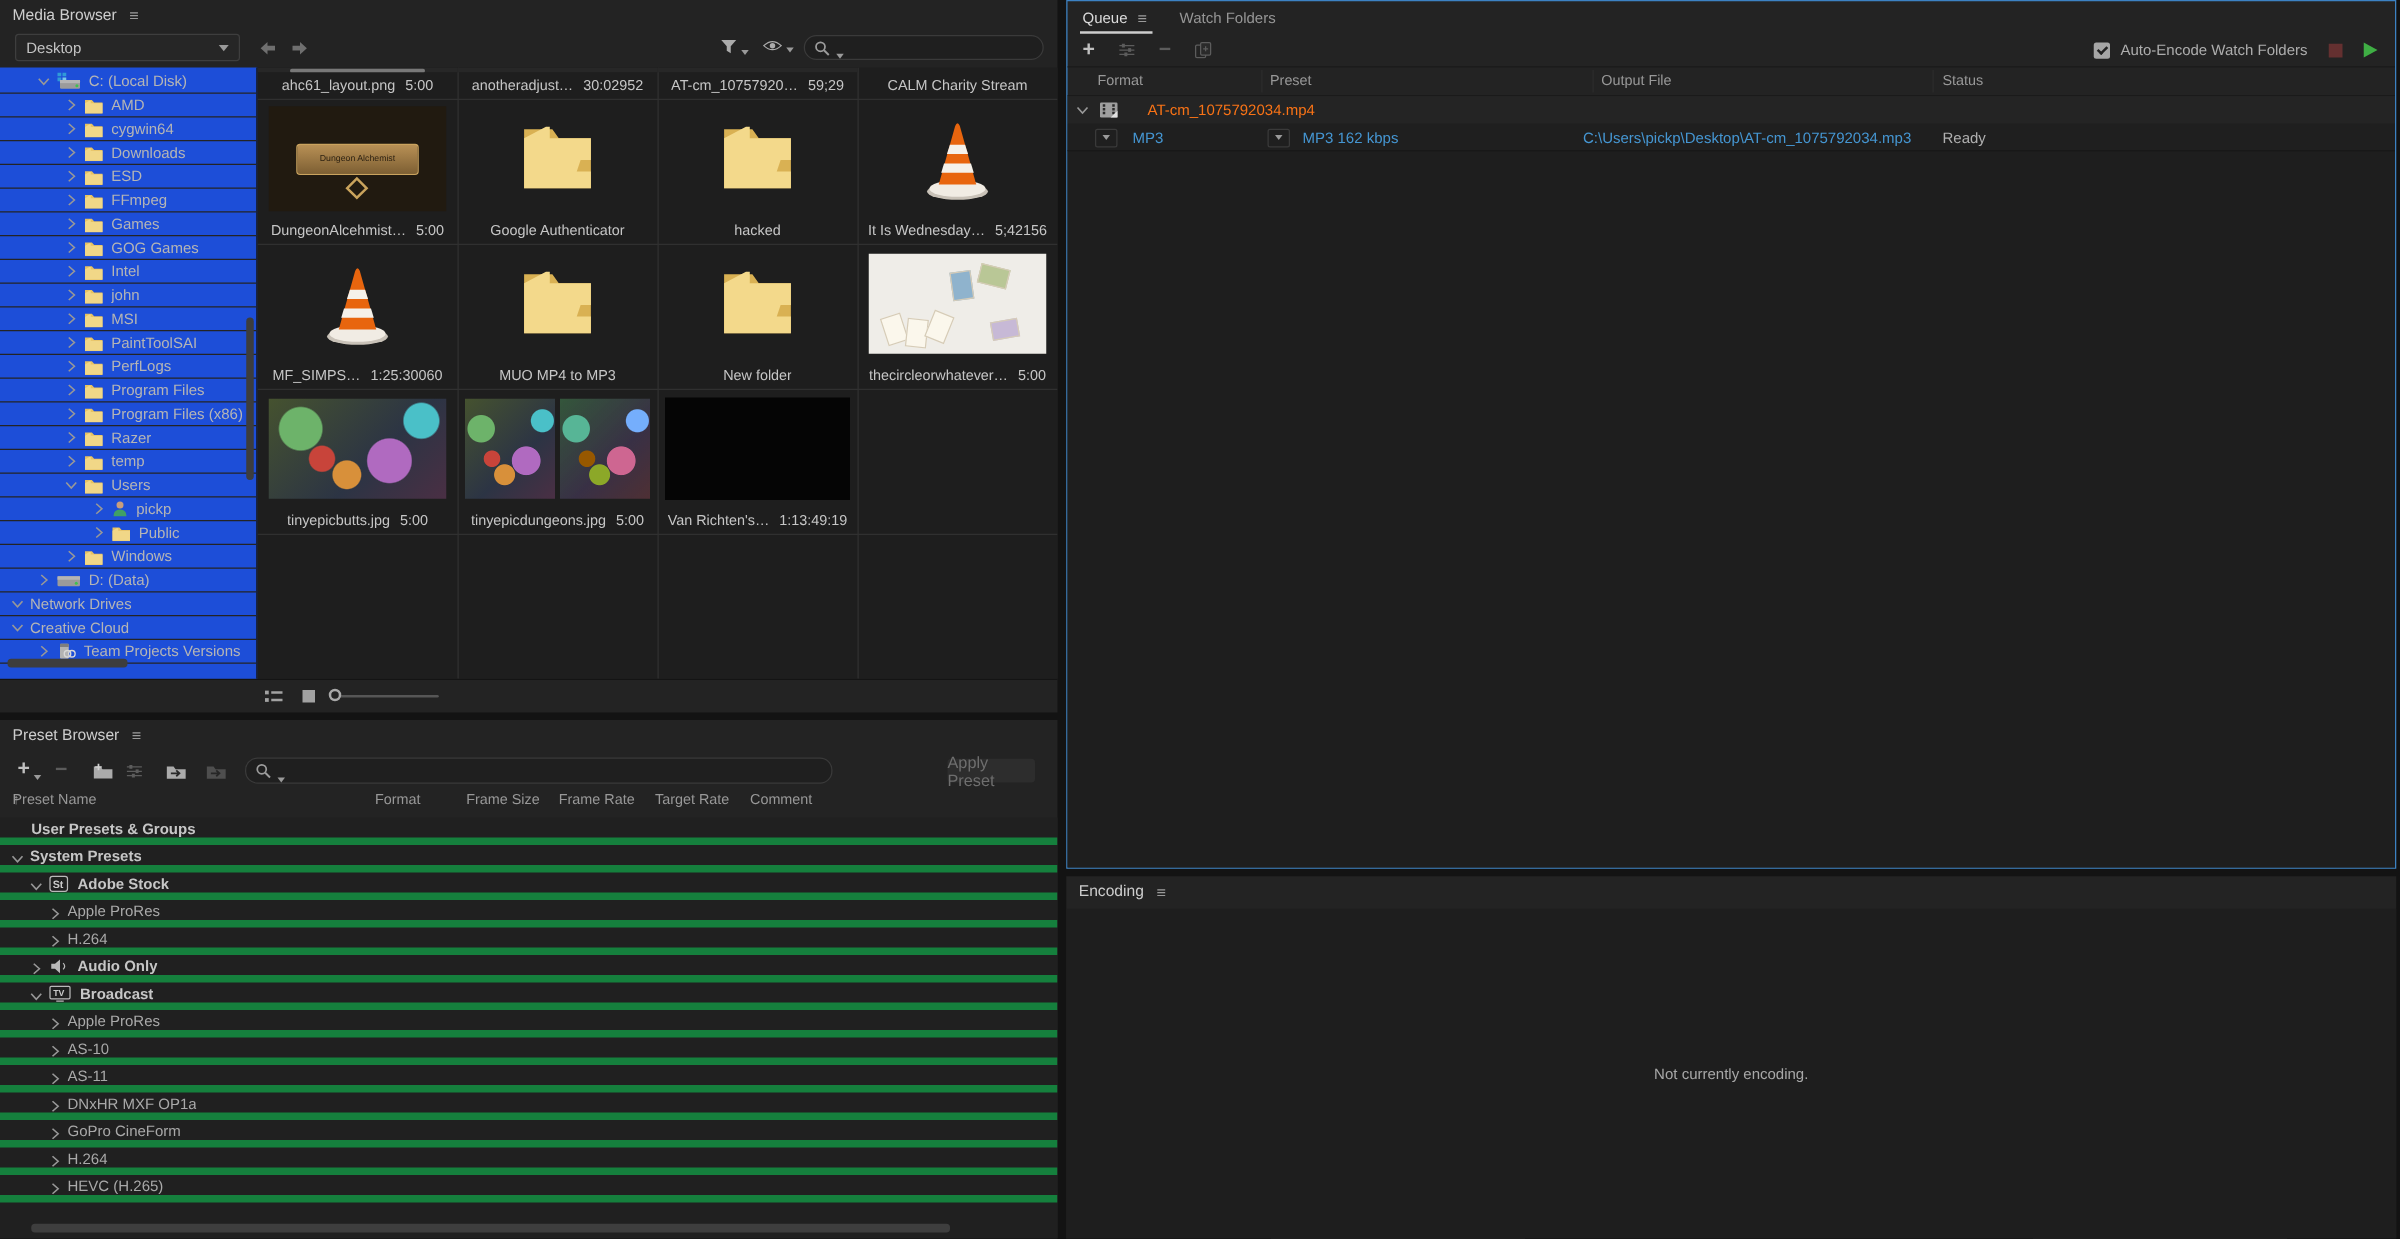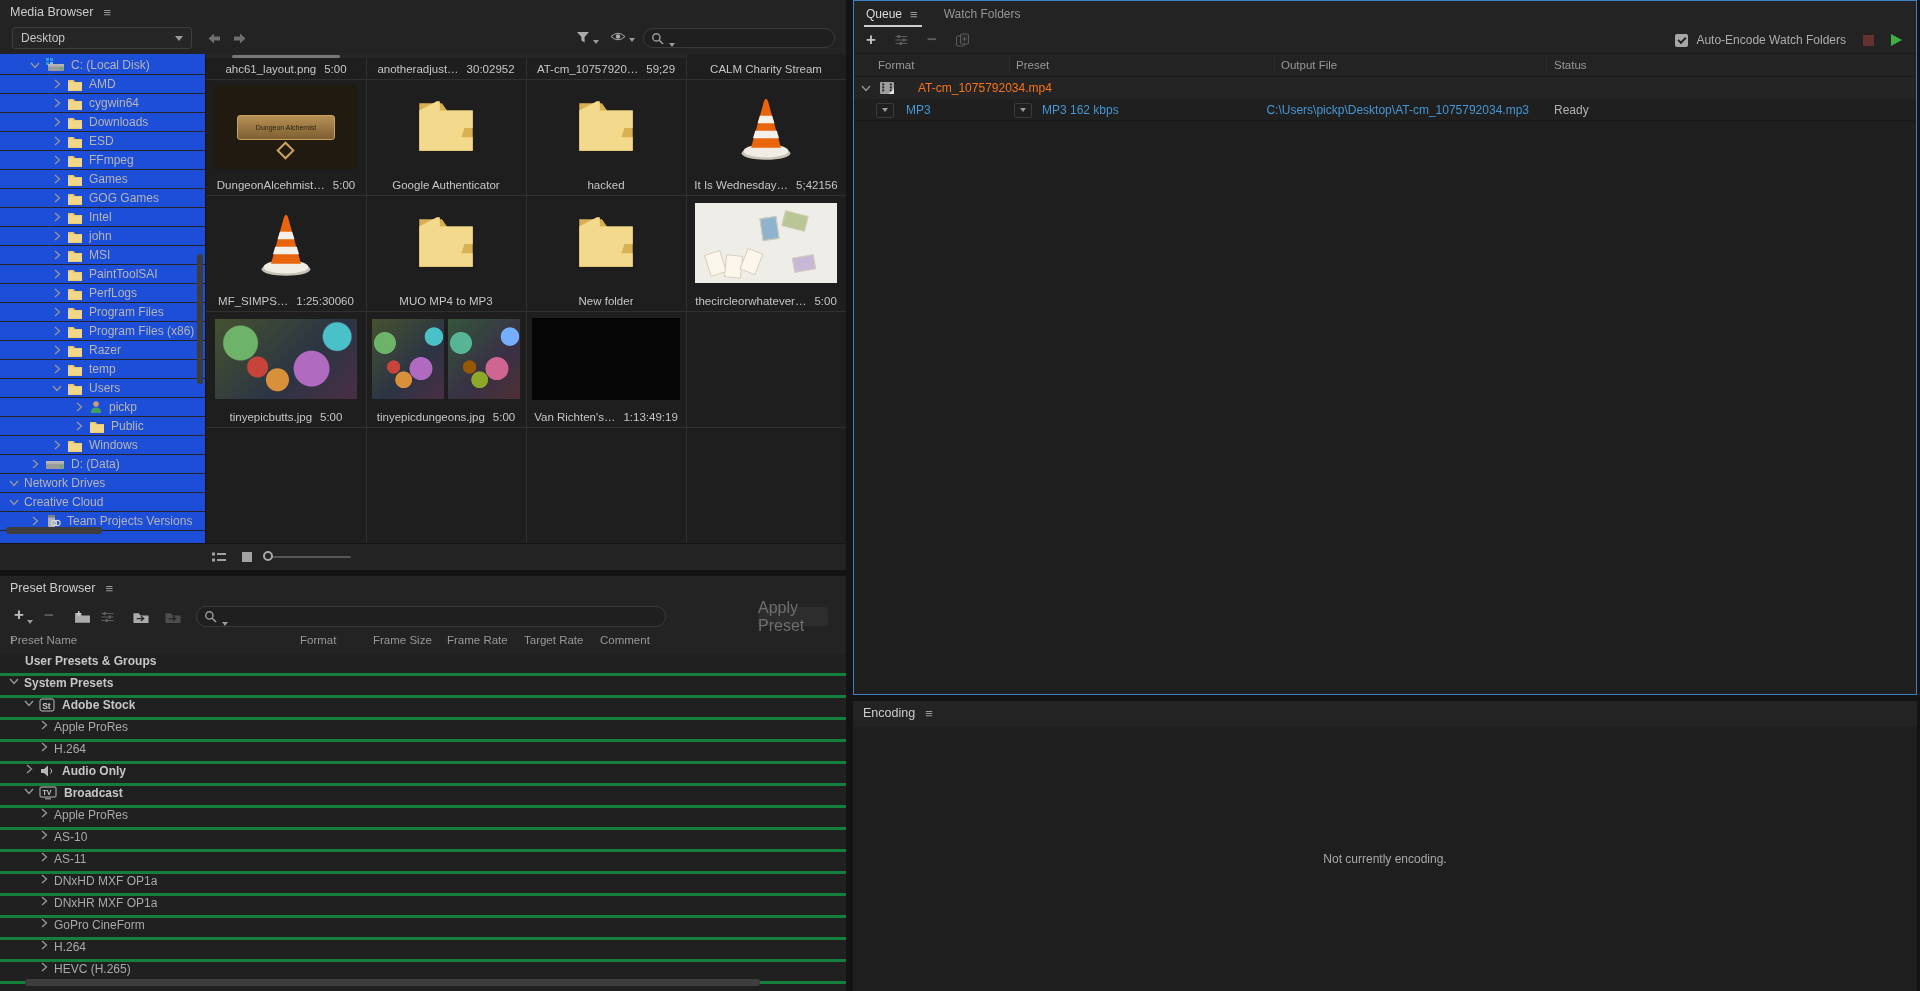--- a/index.html
+++ b/index.html
@@ -98,25 +98,25 @@
   .sliderknob{position:absolute;left:-4px;top:-5px;width:10px;height:10px;border-radius:50%;border:2px solid #a8a8a8;background:#232323}
 
   
   .pb-toolbar{position:absolute;top:26px;left:0;right:0;height:30px}
   .pbi{position:absolute;top:4px;display:flex;align-items:flex-end}
   .plus{font-size:17px;line-height:18px;color:#c0c0c0;font-weight:bold}
   .minus{font-size:17px;line-height:16px;color:#5c5c5c;font-weight:bold}
   .pb-search{position:absolute;left:196px;top:4px;width:470px;height:21px;background:#1f1f1f;border:1px solid #3a3a3a;
       border-radius:10px;display:flex;align-items:center;padding:0 7px;gap:2px}
   .applybtn{position:absolute;left:758px;top:5px;width:70px;height:19px;background:#2d2d2d;border-radius:3px;
-      color:#6e6e6e;font-size:16px;display:flex;align-items:center;justify-content:center}
+      color:#6e6e6e;font-size:13px;display:flex;align-items:center;justify-content:center}
   .pb-headrow{position:absolute;top:58px;left:0;right:0;height:18px;color:#989898;font-size:11.5px}
   .pb-headrow span{position:absolute;white-space:nowrap}
   .plist{position:absolute;top:78px;left:0;right:0;bottom:0;background:#202020;overflow:hidden}
-  .prow{display:flex;align-items:flex-start;height:22px;border-bottom:3px solid #15803d;color:#a9a9a9}
+  .prow{display:flex;align-items:flex-end;height:22px;border-bottom:6px solid #15803d;color:#a9a9a9}
   .plist .lv0{padding-left:10px}.plist .lv1{padding-left:25px}.plist .lv2{padding-left:40px}
   .prow .plabel{white-space:nowrap;overflow:hidden}
   .prow.bold{color:#c6c6c6;font-weight:bold}
   .picon{display:flex;margin-right:7px;flex:none}
   .picon > *{display:none}
   .picon.stock .i-stock{display:block}.picon.audio .i-audio{display:block}.picon.tv .i-tv{display:block}
   .pb-hscroll{position:absolute;left:25px;bottom:5px;width:735px;height:7px;border-radius:3px;background:#3e3e3e}
 
   
   .q-tabs{height:26px;position:relative;display:flex;align-items:center;gap:26px;padding-left:12px;flex:none}
@@ -988,28 +988,20 @@
 
         <div class="prow lv2 norm">
 
           <svg class="chev right" viewBox="0 0 8 10">
             <path d="M2 1 L6.5 5 L2 9" fill="none" stroke="currentColor" stroke-width="1.3"></path>
           </svg>
 
           <span class="plabel">AS-11</span>
         </div>
 
-        <div class="prow lv2 norm">
-
-          <svg class="chev right" viewBox="0 0 8 10">
-            <path d="M2 1 L6.5 5 L2 9" fill="none" stroke="currentColor" stroke-width="1.3"></path>
-          </svg>
-
-          <span class="plabel">DNxHD MXF OP1a</span>
-        </div>
 
         <div class="prow lv2 norm">
 
           <svg class="chev right" viewBox="0 0 8 10">
             <path d="M2 1 L6.5 5 L2 9" fill="none" stroke="currentColor" stroke-width="1.3"></path>
           </svg>
 
           <span class="plabel">DNxHR MXF OP1a</span>
         </div>
 

